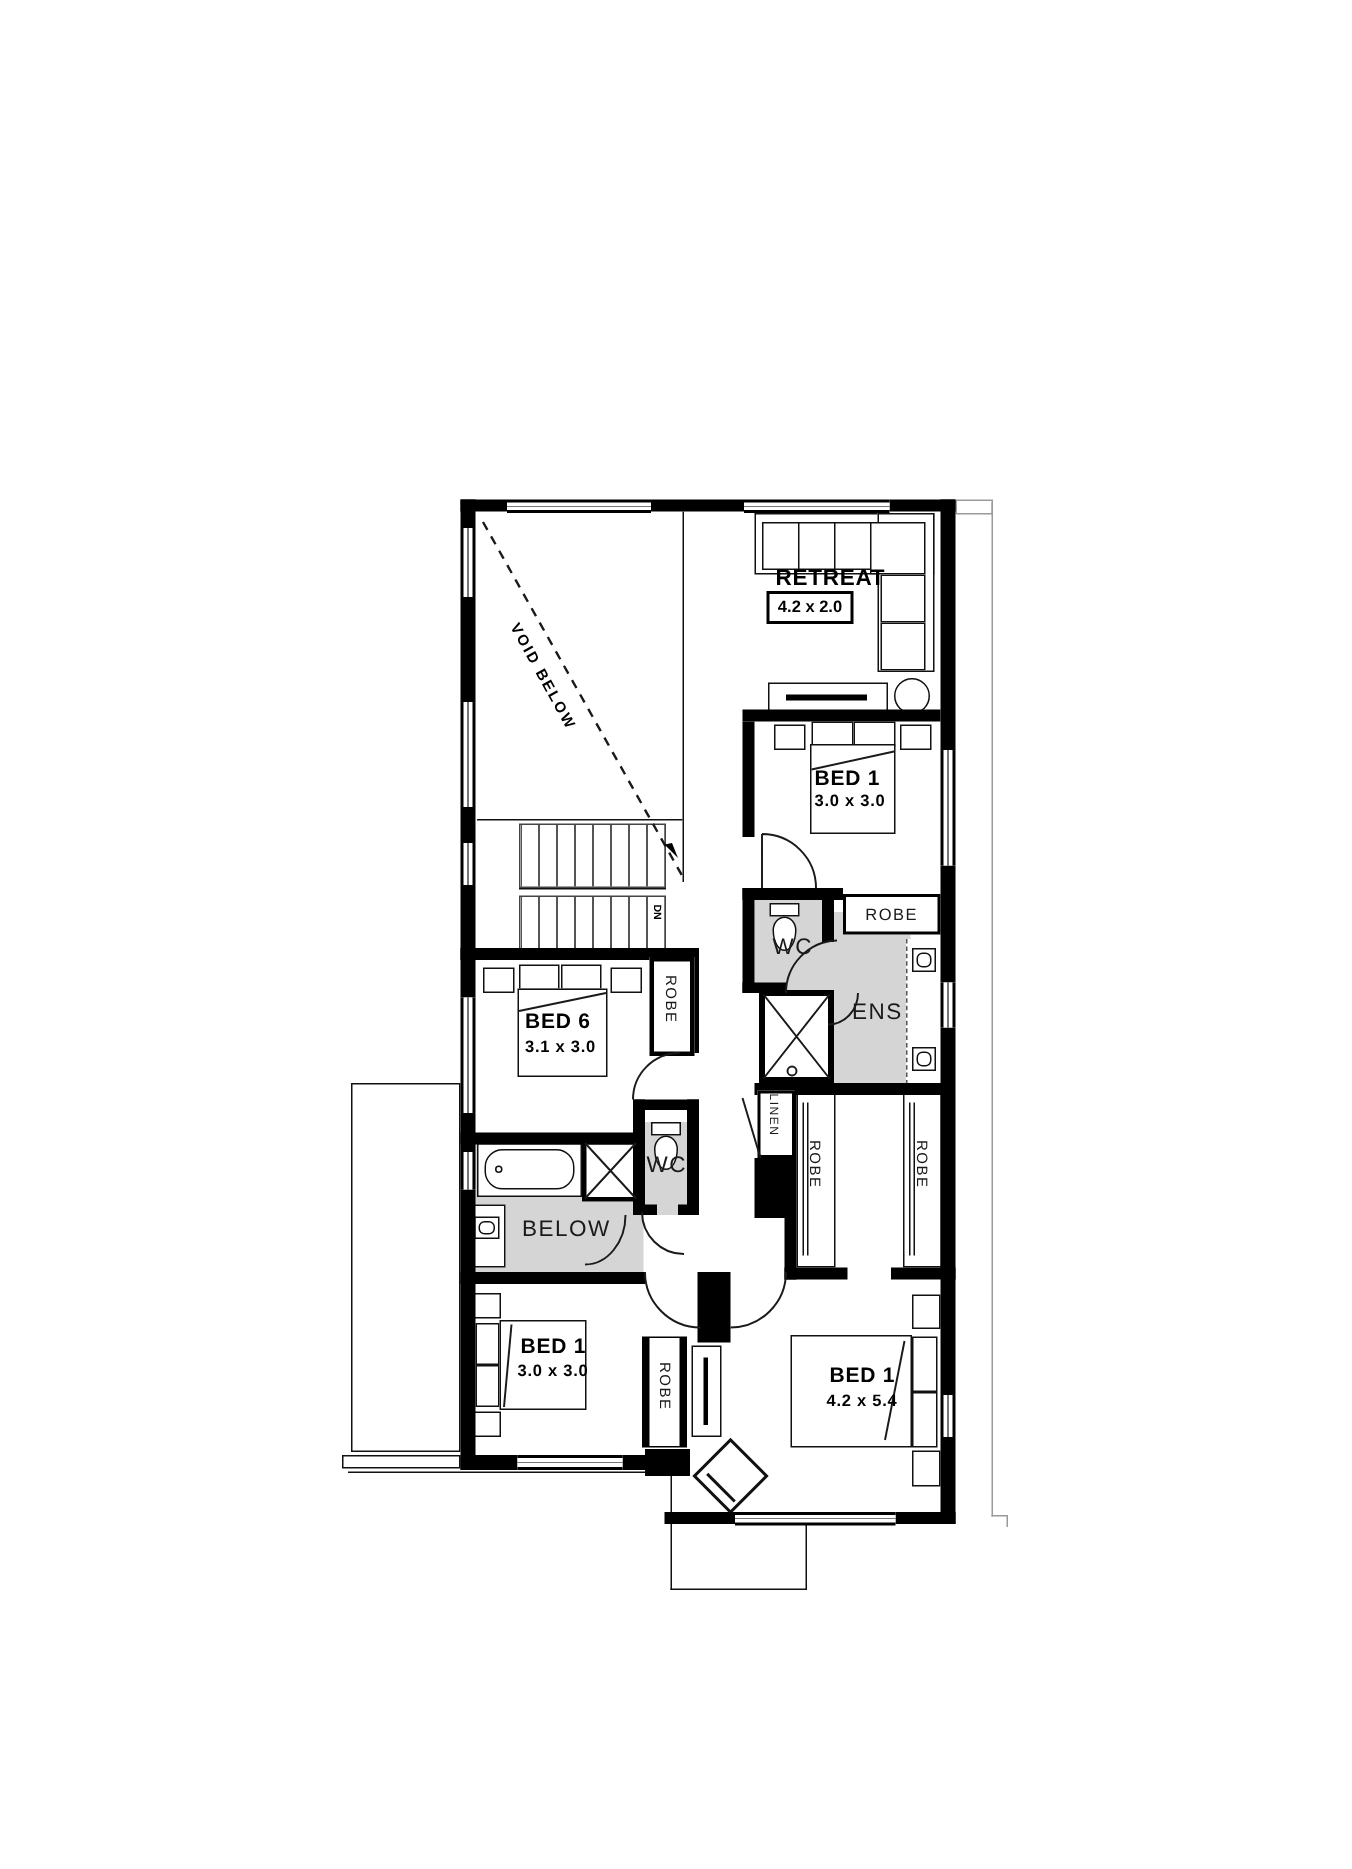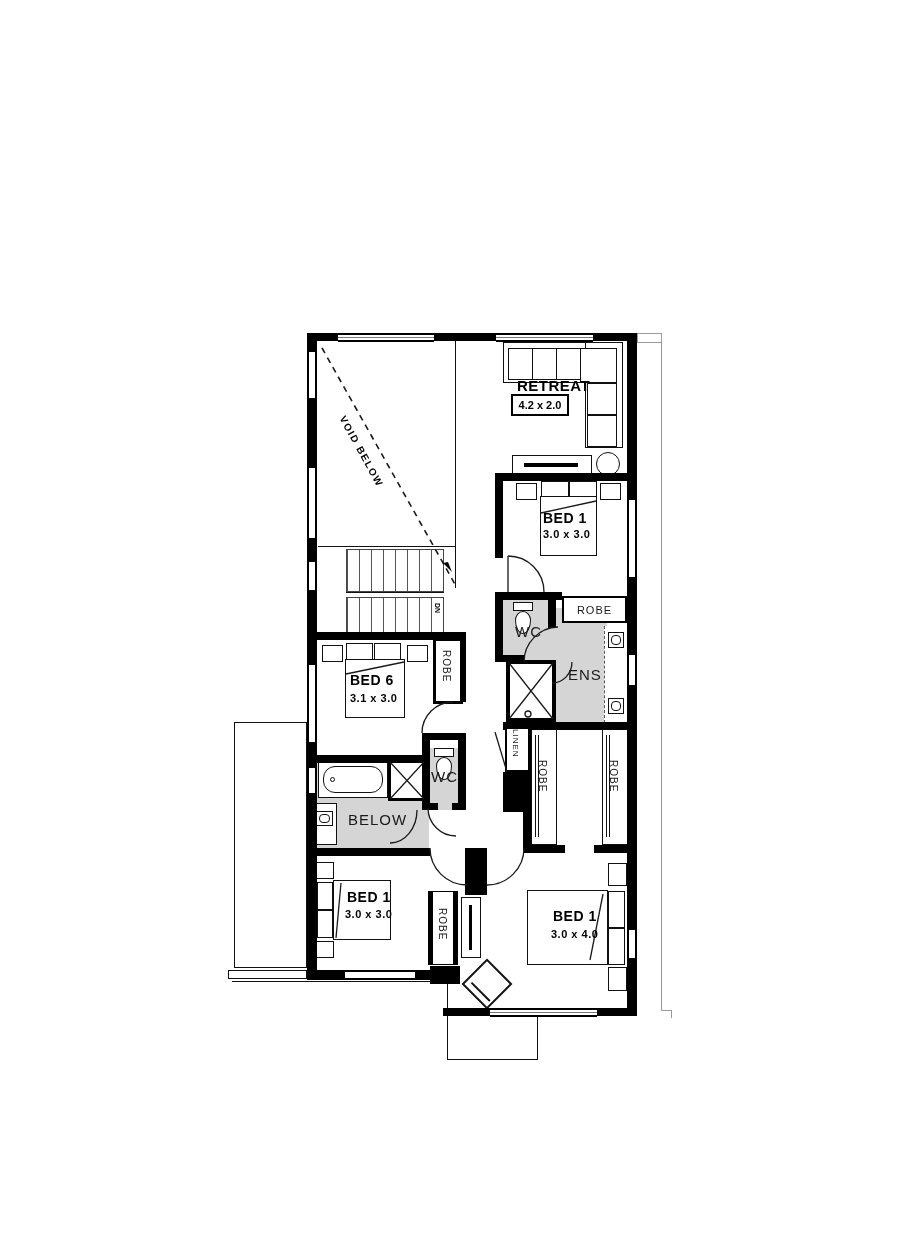--- a/index.html
+++ b/index.html
@@ -225,20 +225,20 @@
   <div class="lbl room z7" style="left:543px;top:510px;">BED 1</div>
   <div class="lbl dims z7" style="left:543px;top:528px;">3.0 x 3.0</div>
 
   <div class="lbl room z7" style="left:350px;top:672px;">BED 6</div>
   <div class="lbl dims z7" style="left:350px;top:692px;text-align:center;">3.1 x 3.0</div>
 
   <div class="lbl room z7" style="left:347px;top:889px;">BED 1</div>
   <div class="lbl dims z7" style="left:345px;top:908px;">3.0 x 3.0</div>
 
   <div class="lbl room z7" style="left:553px;top:908px;">BED 1</div>
-  <div class="lbl dims z7" style="left:551px;top:928px;">3.0 x 4.0</div>
+  <div class="lbl dims z7" style="left:551px;top:928px;">4.2 x 5.4</div>
 
   <div class="soft z7" style="left:348px;top:811px;">BELOW</div>
   <div class="soft z7" style="left:568px;top:666px;">ENS</div>
   <div class="soft z7" style="left:515px;top:623px;">WC</div>
   <div class="soft z7" style="left:431px;top:768px;">WC</div>
 
 </div>
 
 </body></html>

